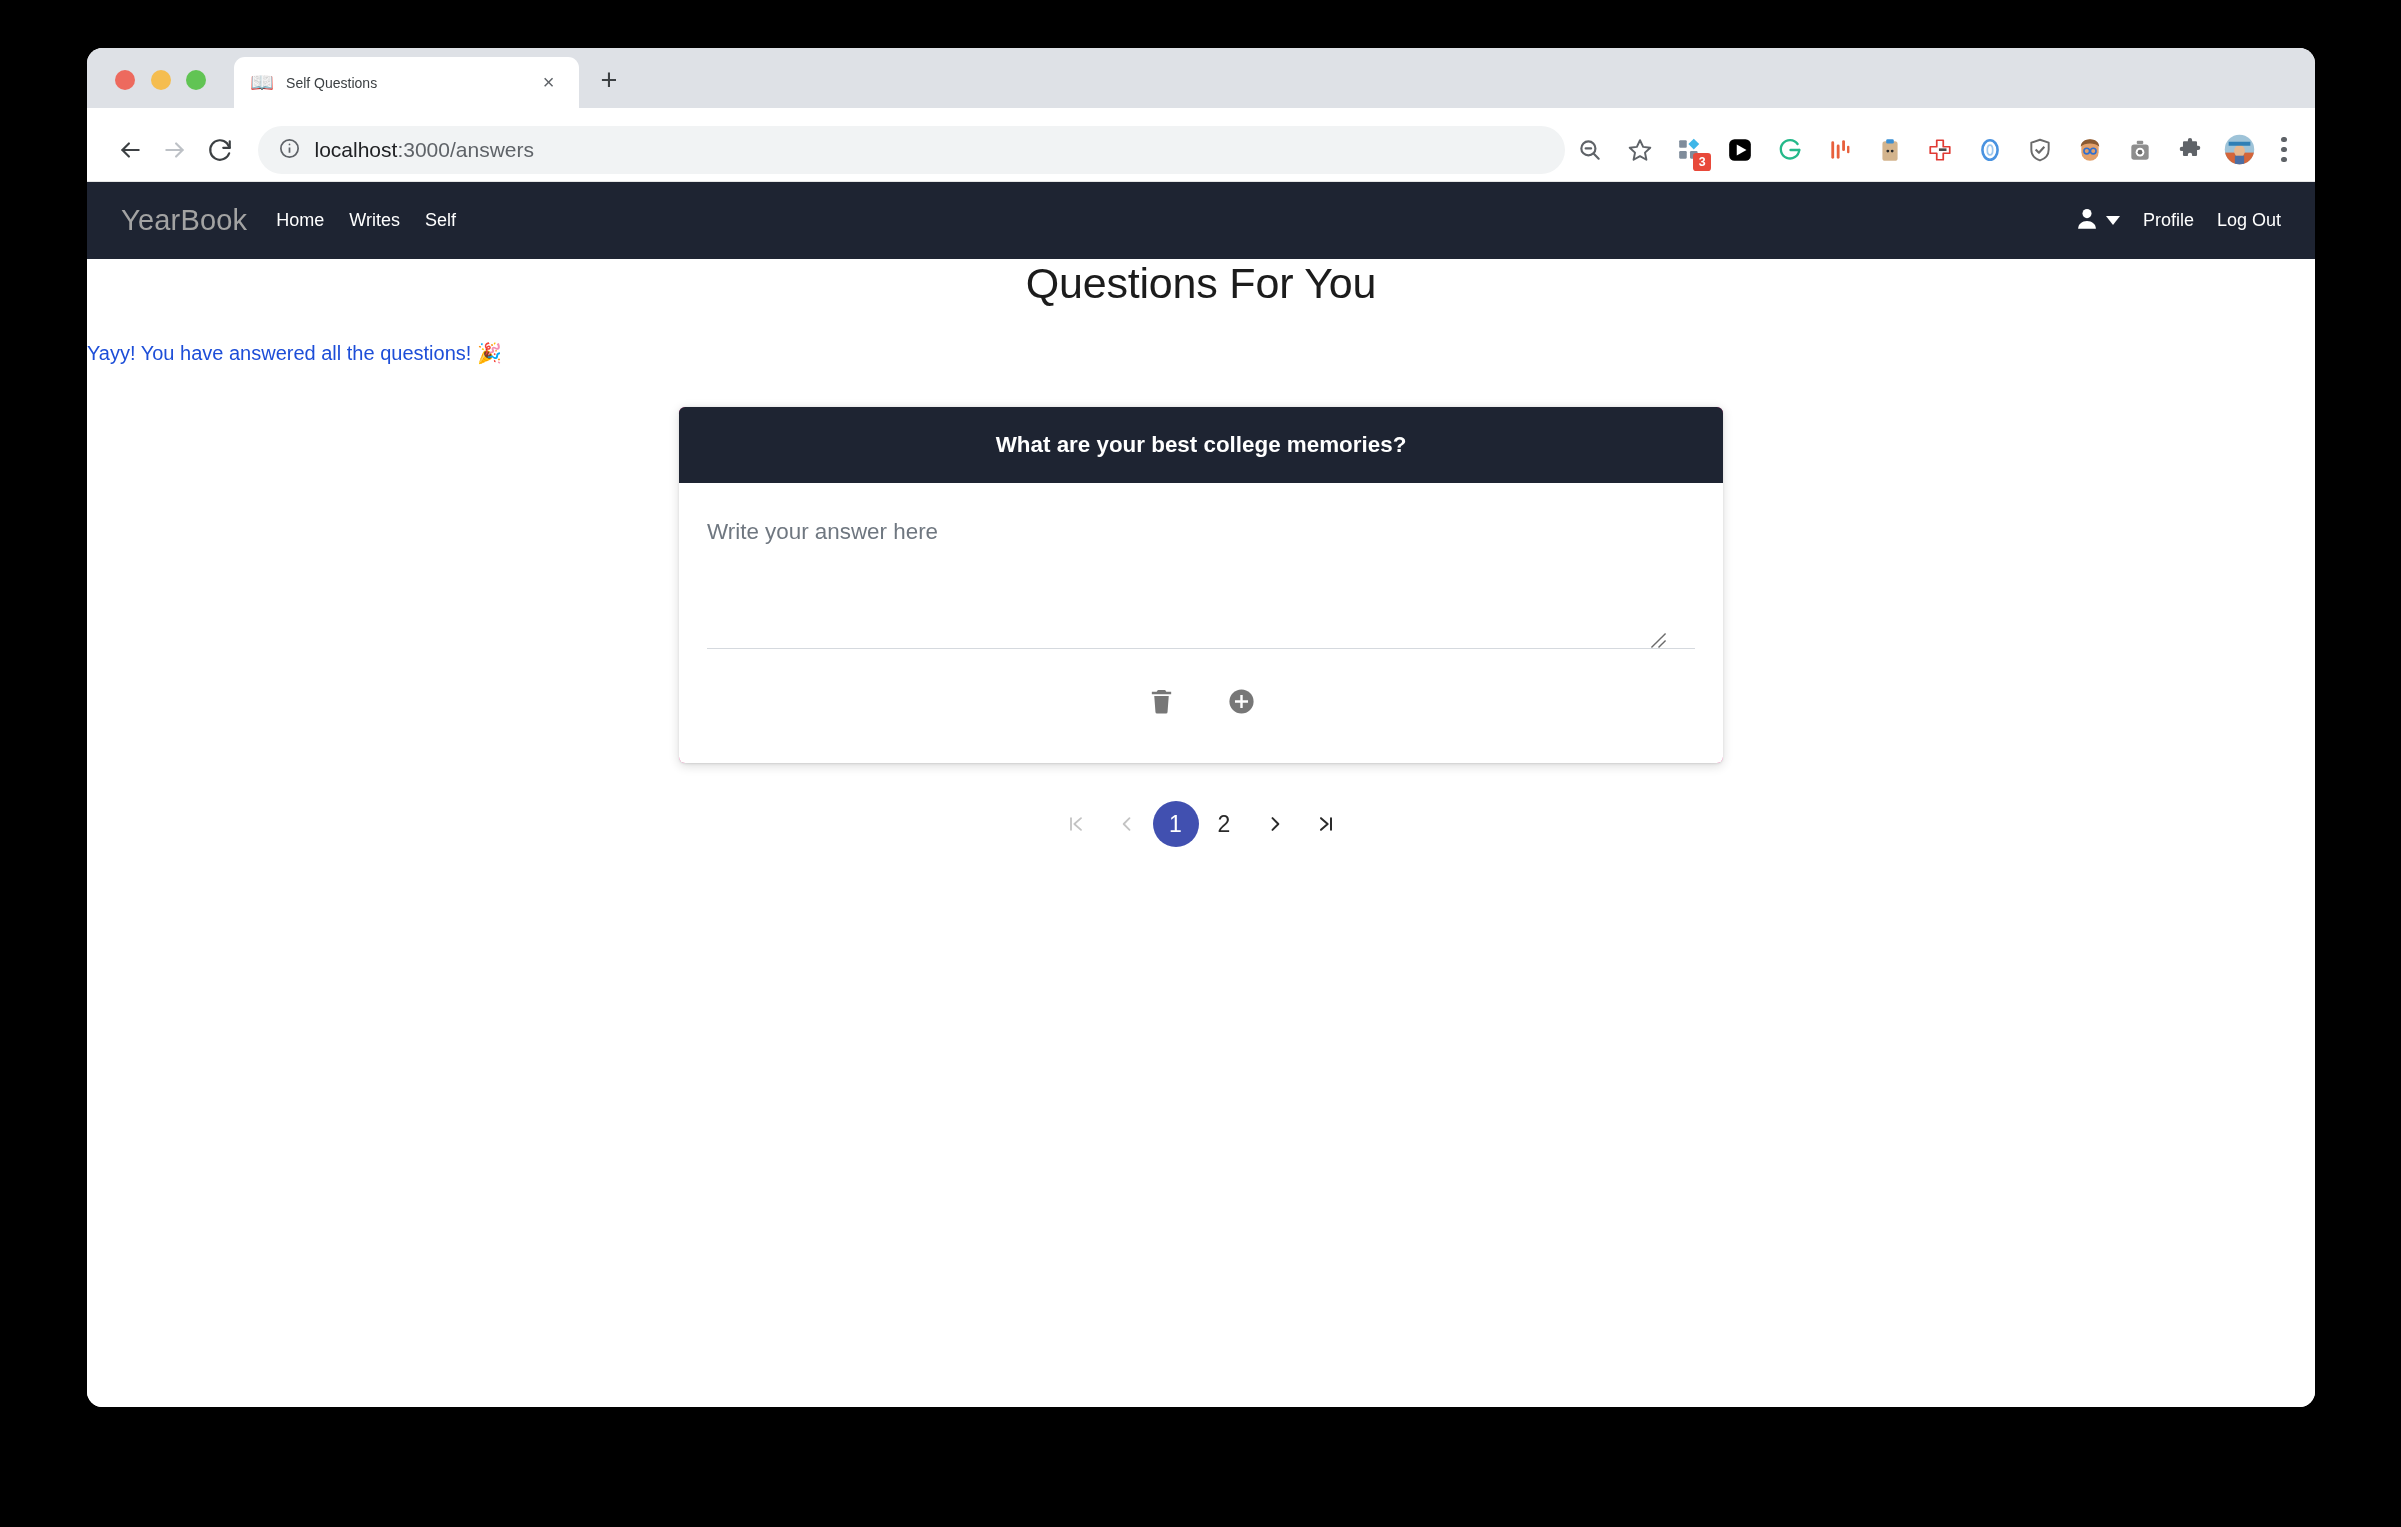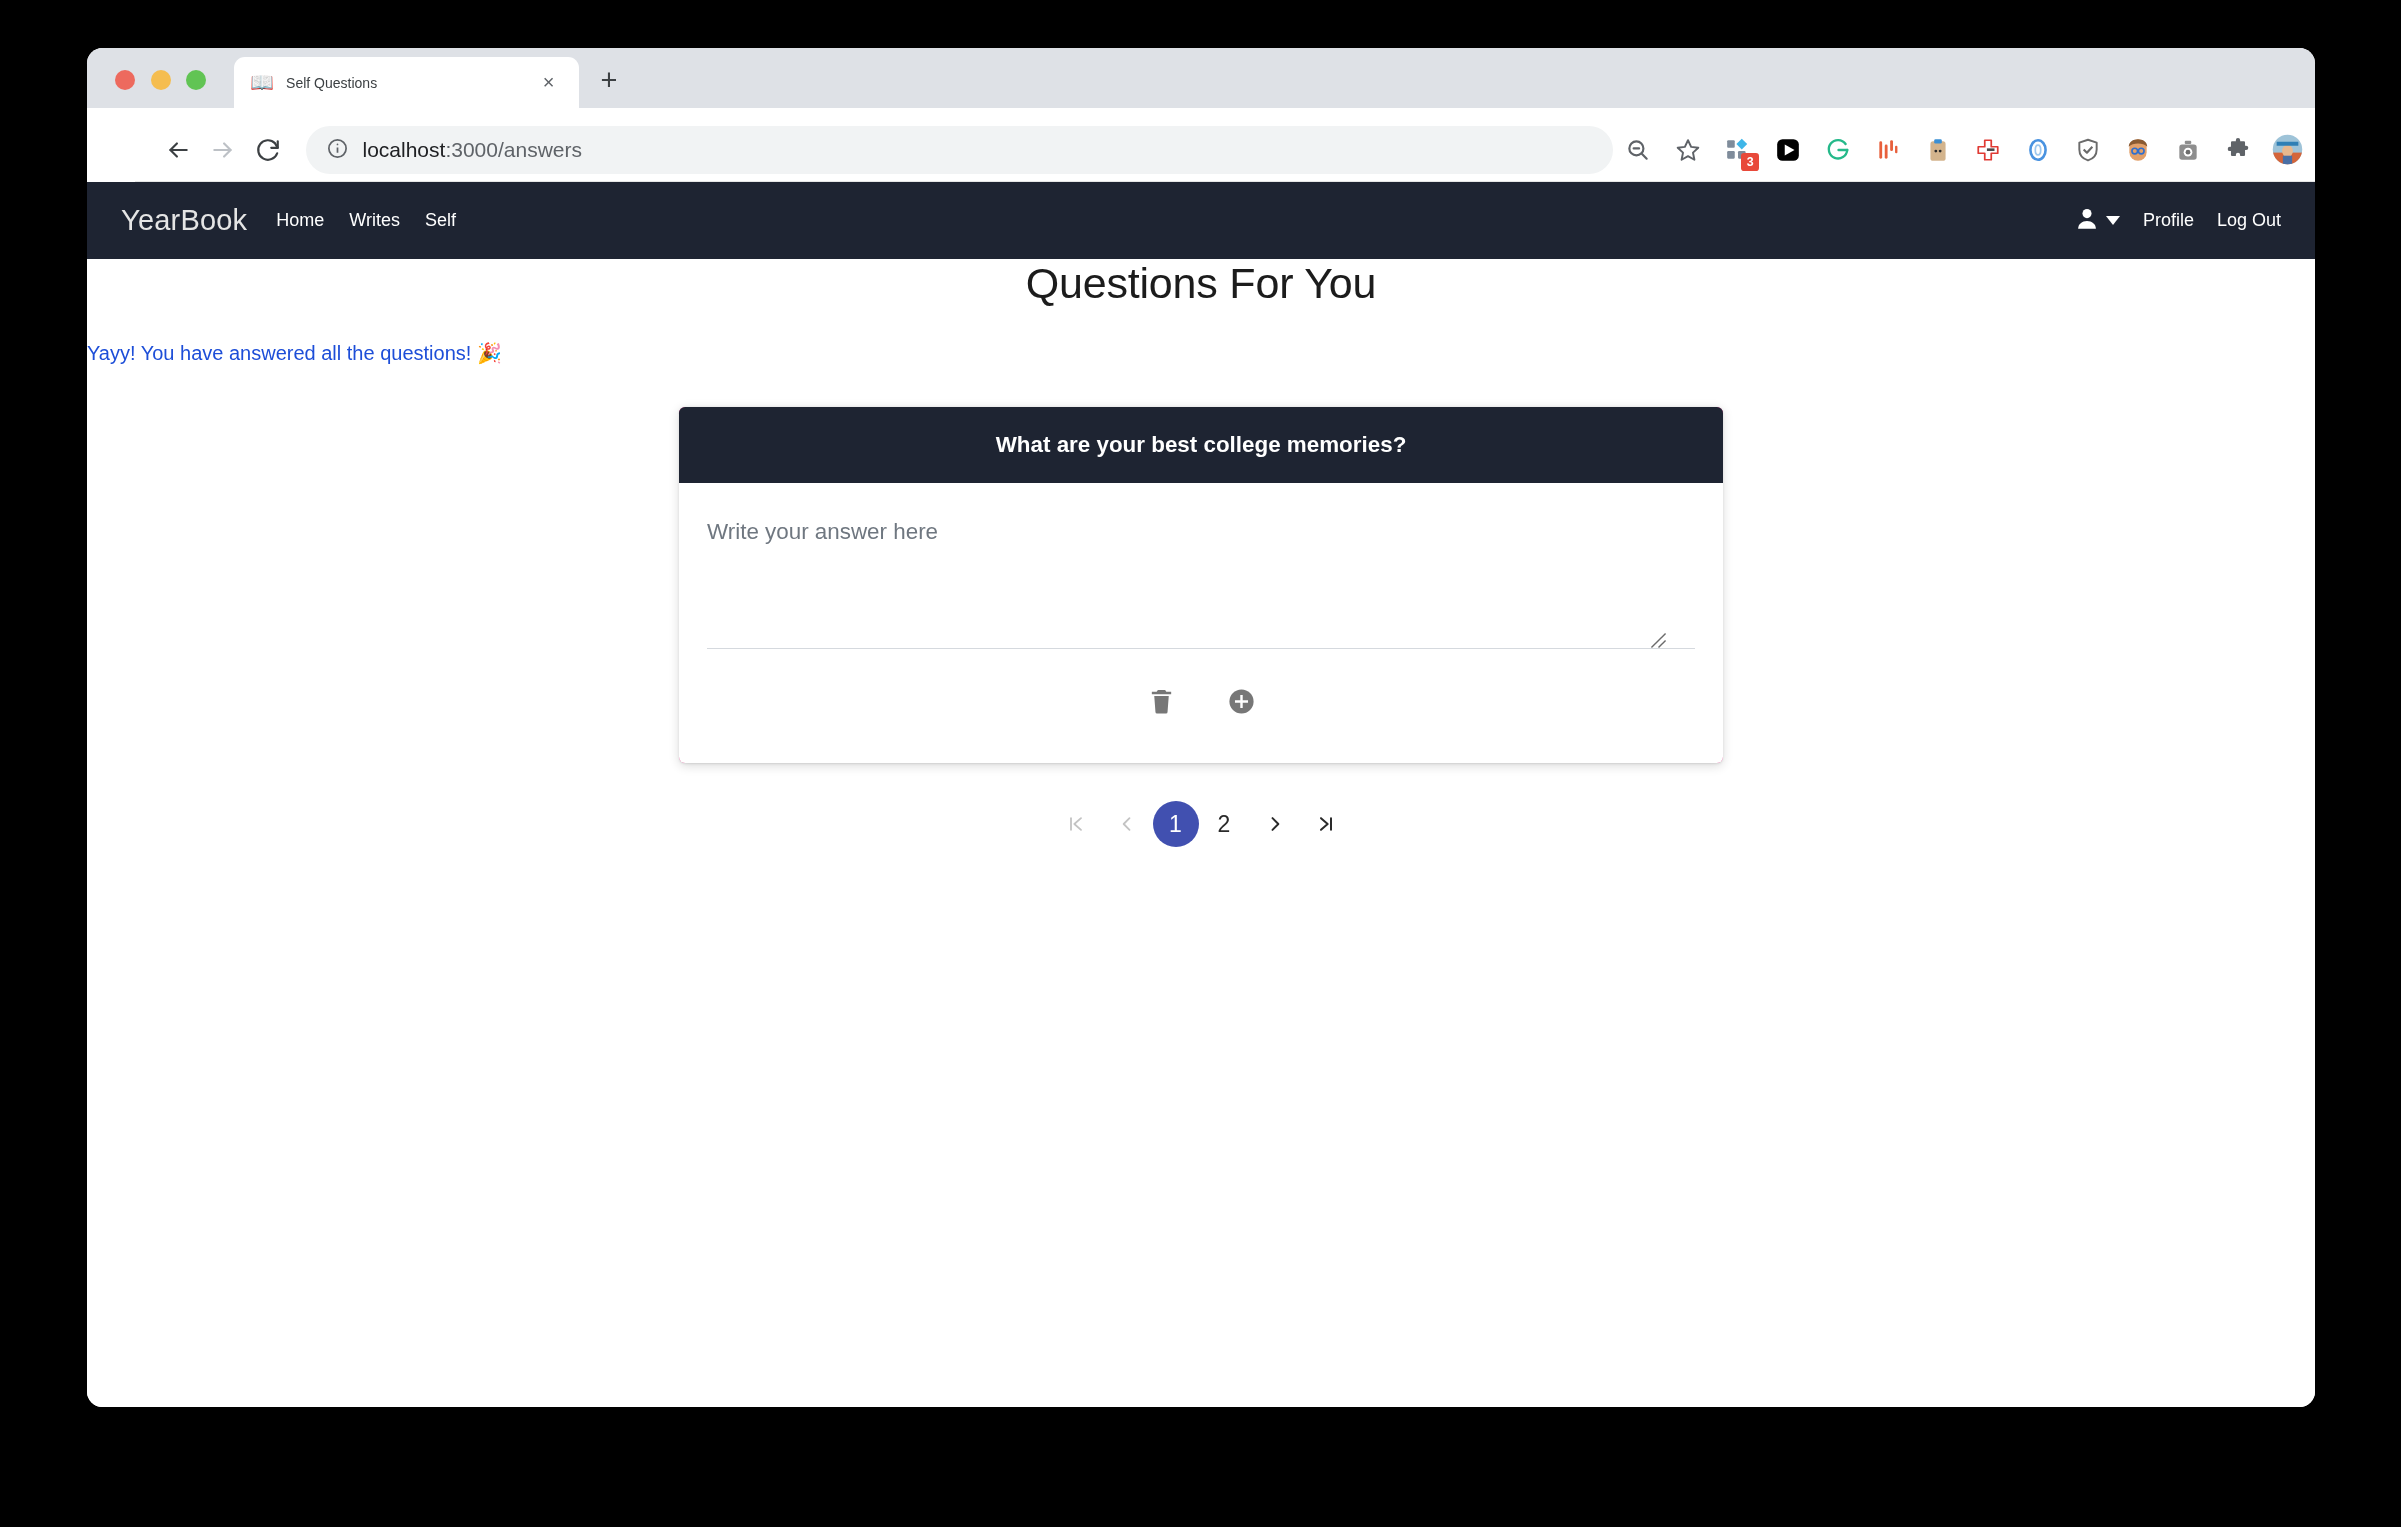--- a/index.html
+++ b/index.html
@@ -95,21 +95,20 @@
   
   .toolbar {
     height: 74px;
     background: #ffffff;
     display: flex;
     align-items: center;
     padding: 10px 23px 0 20px;
     gap: 0;
     flex: 0 0 auto;
     border-bottom: 0.8px solid #e6e6e6;
-    margin-left: 48px;
   }
   .nav-btn {
     width: 45px; height: 45px;
     display: flex; align-items: center; justify-content: center;
     flex: 0 0 auto;
   }
   .nav-btn svg { display: block; }
 
   .omnibox {
     flex: 0 0 auto;
@@ -174,21 +173,21 @@
 
   .navbar {
     height: 77px;
     background: #1e2432;
     display: flex;
     align-items: center;
     padding: 0 34px;
     flex: 0 0 auto;
   }
   .brand {
-    color: #e5e5e5;
+    color: #a3a3a3;
     font-size: 29px;
     letter-spacing: 0.2px;
     margin-right: 29px;
   }
   .nav-links { display: flex; align-items: center; gap: 25px; }
   .nav-link {
     color: #ffffff;
     font-size: 18px;
     text-decoration: none;
     white-space: nowrap;

